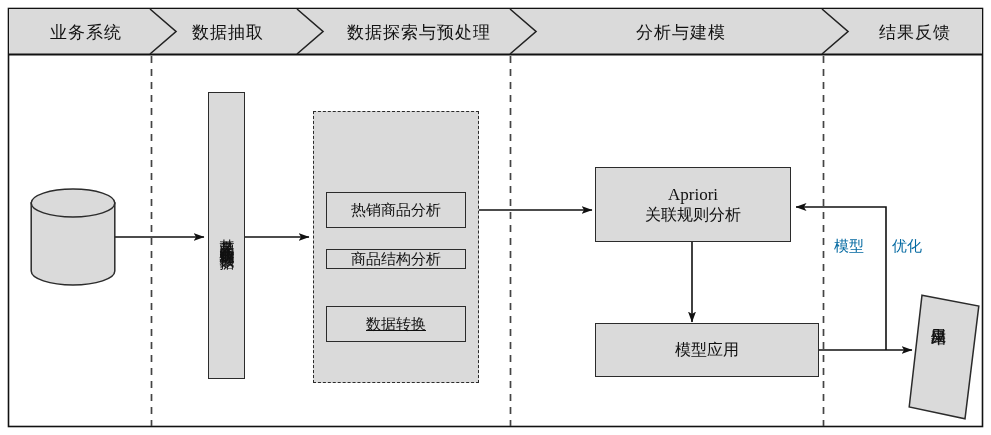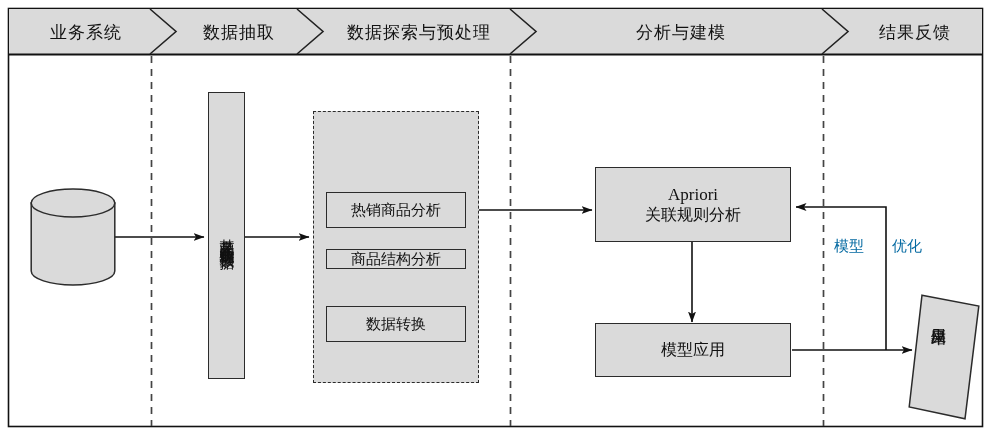--- a/index.html
+++ b/index.html
@@ -106,21 +106,21 @@
 
       <line x1="792" y1="350" x2="912" y2="350" marker-end="url(#arrowhead)"></line>
 
       <path d="M886,350 L886,207 L796,207" marker-end="url(#arrowhead)"></path>
     </g>
   </svg>
 
   <div class="phase-label" style="left:22px;width:128px;">
     <span>业务系统</span>
   </div>
-  <div class="phase-label" style="left:180px;width:118px;">
+  <div class="phase-label" style="left:169px;width:118px;">
     <span>数据抽取</span>
   </div>
   <div class="phase-label" style="left:327px;width:184px;text-align:right;">
     <span>数据探索与预处理</span>
   </div>
   <div class="phase-label" style="left:540px;width:282px;">
     <span>分析与建模</span>
   </div>
   <div class="phase-label" style="left:852px;width:126px;">
     <span>结果反馈</span>
@@ -138,30 +138,30 @@
   </div>
 
   <div class="dashgroup" style="left:313px;top:111px;width:166px;height:272px;"></div>
 
   <div class="node small" style="left:326px;top:192px;width:140px;height:36px;">
     <span>热销商品分析</span>
   </div>
   <div class="node small" style="left:326px;top:249px;width:140px;height:20px;">
     <span>商品结构分析</span>
   </div>
-  <div class="node small" style="left:326px;top:306px;width:140px;height:36px;">
+  <div class="node small" style="left:326px;top:306px;width:140px;height:36px;text-decoration:underline;">
     <span>数据转换</span>
   </div>
 
   <div class="node two-line" style="left:595px;top:167px;width:196px;height:75px;">
     <span style="font-size:17px;">Apriori</span>
     <span style="font-size:16px;">关联规则分析</span>
   </div>
 
-  <div class="node" style="left:595px;top:323px;width:196px;height:54px;">
+  <div class="node" style="left:595px;top:323px;width:224px;height:54px;">
     <span>模型应用</span>
   </div>
 
   <div class="para-wrap" style="left:908px;top:294px;width:72px;height:126px;">
     <svg width="72" height="126" viewBox="0 0 72 126" xmlns="http://www.w3.org/2000/svg">
       <path d="M14,1.2 L70.8,12 L57,124.8 L1.2,113 Z" fill="#dadada" stroke="#2b2b2b" stroke-width="1.5"></path>
     </svg>
     <span class="para-text" style="left:22px;top:22px;transform:rotate(-1deg);">应用结果</span>
   </div>
 

